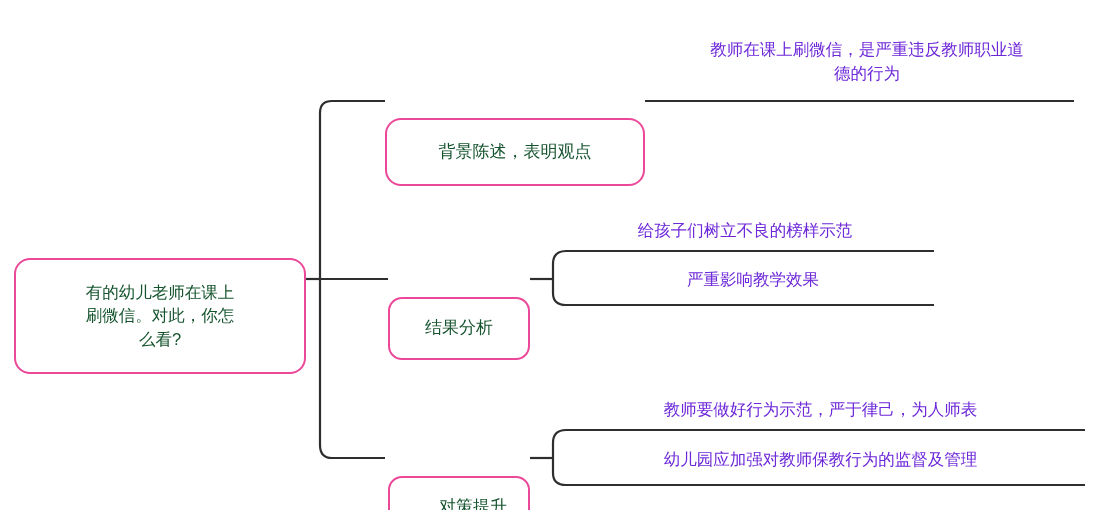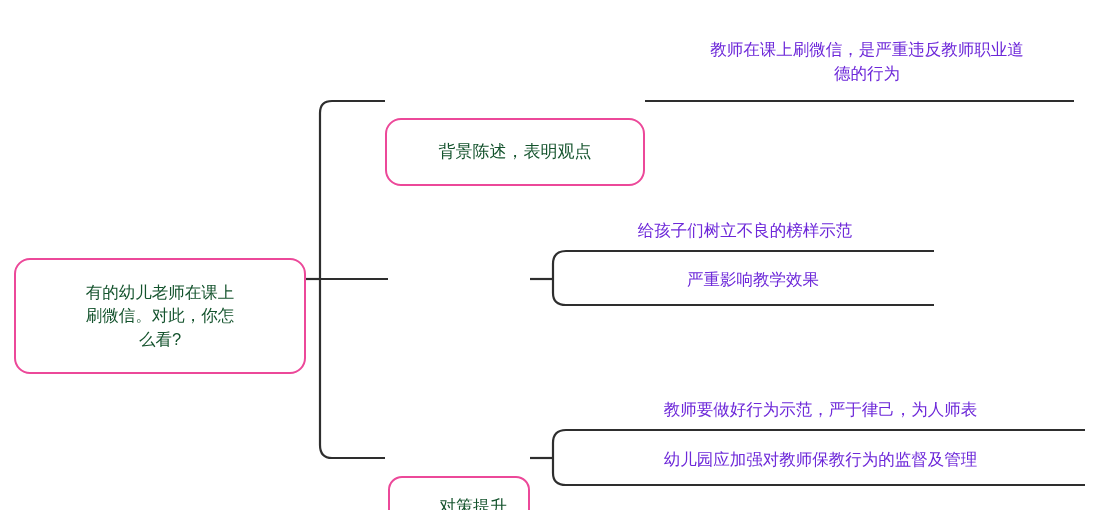--- a/index.html
+++ b/index.html
@@ -135,20 +135,21 @@
       <path d="M1085 430 L566 430 Q553 430 553 443 L553 473 Q553 485 566 485 L1085 485"></path>
     </g>
   </svg>
 
   <div class="node node-root">有的幼儿老师在课上
 刷微信。对此，你怎
 么看?</div>
 
   <div class="node node-branch-1">背景陈述，表明观点</div>
 
+  <div class="node node-branch-2">结果分析</div>
 
   <div class="node node-branch-3">对策提升</div>
 
   <div class="leaf leaf-b1">教师在课上刷微信，是严重违反教师职业道
 德的行为</div>
 
   <div class="leaf leaf-b2-1">给孩子们树立不良的榜样示范</div>
 
   <div class="leaf leaf-b2-2">严重影响教学效果</div>
 

